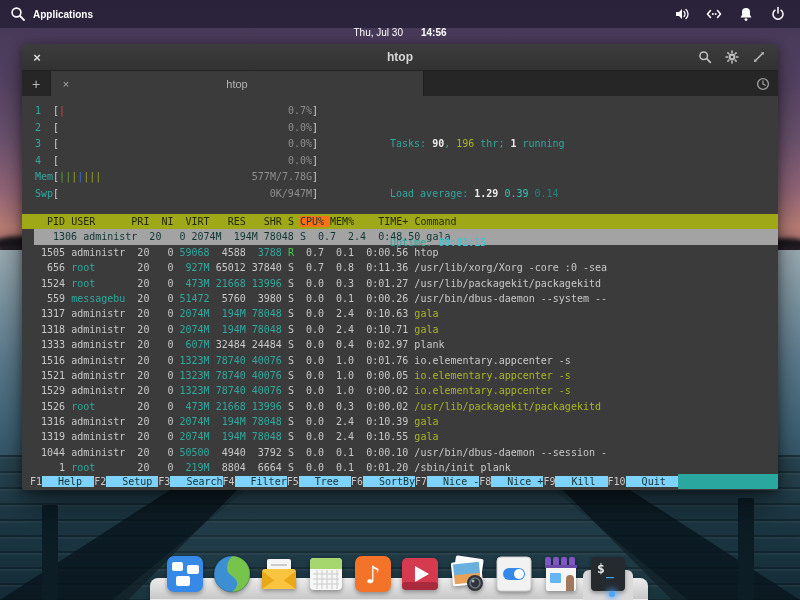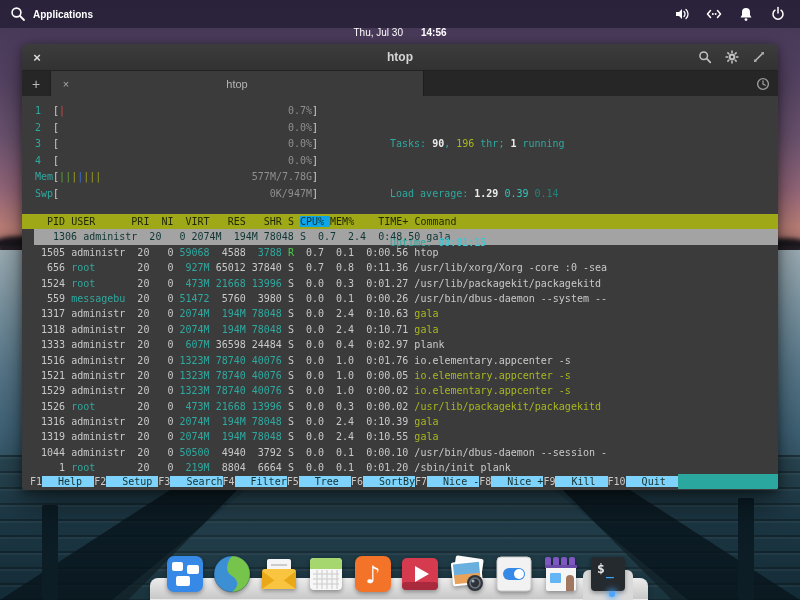--- a/index.html
+++ b/index.html
@@ -74,21 +74,21 @@
   .bar-blue{color:#3c6fd6;}
   .bar-olive{color:#a0a11c;}
   .ptable{margin-top:12px;line-height:15.4px;}
   .prow{height:15.4px;white-space:pre;overflow:hidden;padding-left:13px;}
   .prow .fg{color:#c9c9c9;}
   .prow .c{color:#2fa89f;}
   .prow .g{color:#43cf43;}
   .prow .o{color:#a9b71f;}
   .hdr{background:#9fa816;color:#222a04;}
   .hdr span{color:#222a04;}
-  .hdr .sortcell{background:#0ea5e9;color:#0f3533;}
+  .hdr .sortcell{background:#f97316;color:#0f3533;}
   .selected{background:#a3a3a3;margin-left:12px;}
   .selected span{color:#0f3533 !important;}
   .fbar{position:absolute;left:0;right:0;bottom:2px;height:15.4px;display:flex;white-space:pre;
     padding-left:8px;line-height:15.4px;}
   .fkey{color:#c9c9c9;}
   .flabel{background:#7dd3fc;color:#16302d;padding-left:16px;}
   .ffill{flex:1;background:#2aa79e;}
 
   
   .dock-plate{position:absolute;left:150px;top:578px;width:498px;height:22px;
@@ -211,21 +211,21 @@
 
       <div class="ptable" id="ptable">
           <div class="prow hdr"><span>  PID </span><span>USER      </span><span>PRI </span><span> NI </span><span> VIRT </span><span>  RES </span><span>  SHR </span><span>S </span><span class="sortcell">CPU%</span><span class="sortcell"> </span><span>MEM% </span><span>   TIME+ </span><span>Command</span></div>
           <div class="prow selected"><span class="fg"> 1306 </span><span class="fg">administr </span><span class="fg"> 20 </span><span class="fg">  0 </span><span class="fg">2074M </span><span class="fg"> 194M </span><span class="fg">78048 </span><span class="fg">S </span><span class="fg"> 0.7 </span><span class="fg"> 2.4 </span><span class="fg"> 0:48.50 </span><span class="fg">gala</span></div>
           <div class="prow"><span class="fg"> 1505 </span><span class="fg">administr </span><span class="fg"> 20 </span><span class="fg">  0 </span><span class="c">59068 </span><span class="fg"> 4588 </span><span class="c"> 3788 </span><span class="g">R </span><span class="fg"> 0.7 </span><span class="fg"> 0.1 </span><span class="fg"> 0:00.56 </span><span class="fg">htop</span></div>
           <div class="prow"><span class="fg">  656 </span><span class="c">root      </span><span class="fg"> 20 </span><span class="fg">  0 </span><span class="c"> 927M </span><span class="fg">65012 </span><span class="fg">37840 </span><span class="fg">S </span><span class="fg"> 0.7 </span><span class="fg"> 0.8 </span><span class="fg"> 0:11.36 </span><span class="fg">/usr/lib/xorg/Xorg -core :0 -sea</span></div>
           <div class="prow"><span class="fg"> 1524 </span><span class="c">root      </span><span class="fg"> 20 </span><span class="fg">  0 </span><span class="c"> 473M </span><span class="c">21668 </span><span class="c">13996 </span><span class="fg">S </span><span class="fg"> 0.0 </span><span class="fg"> 0.3 </span><span class="fg"> 0:01.27 </span><span class="fg">/usr/lib/packagekit/packagekitd</span></div>
           <div class="prow"><span class="fg">  559 </span><span class="c">messagebu </span><span class="fg"> 20 </span><span class="fg">  0 </span><span class="c">51472 </span><span class="fg"> 5760 </span><span class="fg"> 3980 </span><span class="fg">S </span><span class="fg"> 0.0 </span><span class="fg"> 0.1 </span><span class="fg"> 0:00.26 </span><span class="fg">/usr/bin/dbus-daemon --system --</span></div>
           <div class="prow"><span class="fg"> 1317 </span><span class="fg">administr </span><span class="fg"> 20 </span><span class="fg">  0 </span><span class="c">2074M </span><span class="c"> 194M </span><span class="c">78048 </span><span class="fg">S </span><span class="fg"> 0.0 </span><span class="fg"> 2.4 </span><span class="fg"> 0:10.63 </span><span class="o">gala</span></div>
           <div class="prow"><span class="fg"> 1318 </span><span class="fg">administr </span><span class="fg"> 20 </span><span class="fg">  0 </span><span class="c">2074M </span><span class="c"> 194M </span><span class="c">78048 </span><span class="fg">S </span><span class="fg"> 0.0 </span><span class="fg"> 2.4 </span><span class="fg"> 0:10.71 </span><span class="o">gala</span></div>
-          <div class="prow"><span class="fg"> 1333 </span><span class="fg">administr </span><span class="fg"> 20 </span><span class="fg">  0 </span><span class="c"> 607M </span><span class="fg">36598 </span><span class="fg">24484 </span><span class="fg">S </span><span class="fg"> 0.0 </span><span class="fg"> 0.4 </span><span class="fg"> 0:02.97 </span><span class="fg">plank</span></div>
+          <div class="prow"><span class="fg"> 1333 </span><span class="fg">administr </span><span class="fg"> 20 </span><span class="fg">  0 </span><span class="c"> 607M </span><span class="fg">32484 </span><span class="fg">24484 </span><span class="fg">S </span><span class="fg"> 0.0 </span><span class="fg"> 0.4 </span><span class="fg"> 0:02.97 </span><span class="fg">plank</span></div>
           <div class="prow"><span class="fg"> 1516 </span><span class="fg">administr </span><span class="fg"> 20 </span><span class="fg">  0 </span><span class="c">1323M </span><span class="c">78740 </span><span class="c">40076 </span><span class="fg">S </span><span class="fg"> 0.0 </span><span class="fg"> 1.0 </span><span class="fg"> 0:01.76 </span><span class="fg">io.elementary.appcenter -s</span></div>
           <div class="prow"><span class="fg"> 1521 </span><span class="fg">administr </span><span class="fg"> 20 </span><span class="fg">  0 </span><span class="c">1323M </span><span class="c">78740 </span><span class="c">40076 </span><span class="fg">S </span><span class="fg"> 0.0 </span><span class="fg"> 1.0 </span><span class="fg"> 0:00.05 </span><span class="o">io.elementary.appcenter -s</span></div>
           <div class="prow"><span class="fg"> 1529 </span><span class="fg">administr </span><span class="fg"> 20 </span><span class="fg">  0 </span><span class="c">1323M </span><span class="c">78740 </span><span class="c">40076 </span><span class="fg">S </span><span class="fg"> 0.0 </span><span class="fg"> 1.0 </span><span class="fg"> 0:00.02 </span><span class="o">io.elementary.appcenter -s</span></div>
           <div class="prow"><span class="fg"> 1526 </span><span class="c">root      </span><span class="fg"> 20 </span><span class="fg">  0 </span><span class="c"> 473M </span><span class="c">21668 </span><span class="c">13996 </span><span class="fg">S </span><span class="fg"> 0.0 </span><span class="fg"> 0.3 </span><span class="fg"> 0:00.02 </span><span class="o">/usr/lib/packagekit/packagekitd</span></div>
           <div class="prow"><span class="fg"> 1316 </span><span class="fg">administr </span><span class="fg"> 20 </span><span class="fg">  0 </span><span class="c">2074M </span><span class="c"> 194M </span><span class="c">78048 </span><span class="fg">S </span><span class="fg"> 0.0 </span><span class="fg"> 2.4 </span><span class="fg"> 0:10.39 </span><span class="o">gala</span></div>
           <div class="prow"><span class="fg"> 1319 </span><span class="fg">administr </span><span class="fg"> 20 </span><span class="fg">  0 </span><span class="c">2074M </span><span class="c"> 194M </span><span class="c">78048 </span><span class="fg">S </span><span class="fg"> 0.0 </span><span class="fg"> 2.4 </span><span class="fg"> 0:10.55 </span><span class="o">gala</span></div>
           <div class="prow"><span class="fg"> 1044 </span><span class="fg">administr </span><span class="fg"> 20 </span><span class="fg">  0 </span><span class="c">50500 </span><span class="fg"> 4940 </span><span class="fg"> 3792 </span><span class="fg">S </span><span class="fg"> 0.0 </span><span class="fg"> 0.1 </span><span class="fg"> 0:00.10 </span><span class="fg">/usr/bin/dbus-daemon --session -</span></div>
           <div class="prow"><span class="fg">    1 </span><span class="c">root      </span><span class="fg"> 20 </span><span class="fg">  0 </span><span class="c"> 219M </span><span class="fg"> 8804 </span><span class="fg"> 6664 </span><span class="fg">S </span><span class="fg"> 0.0 </span><span class="fg"> 0.1 </span><span class="fg"> 0:01.20 </span><span class="fg">/sbin/init plank</span></div>
         </div>
 

